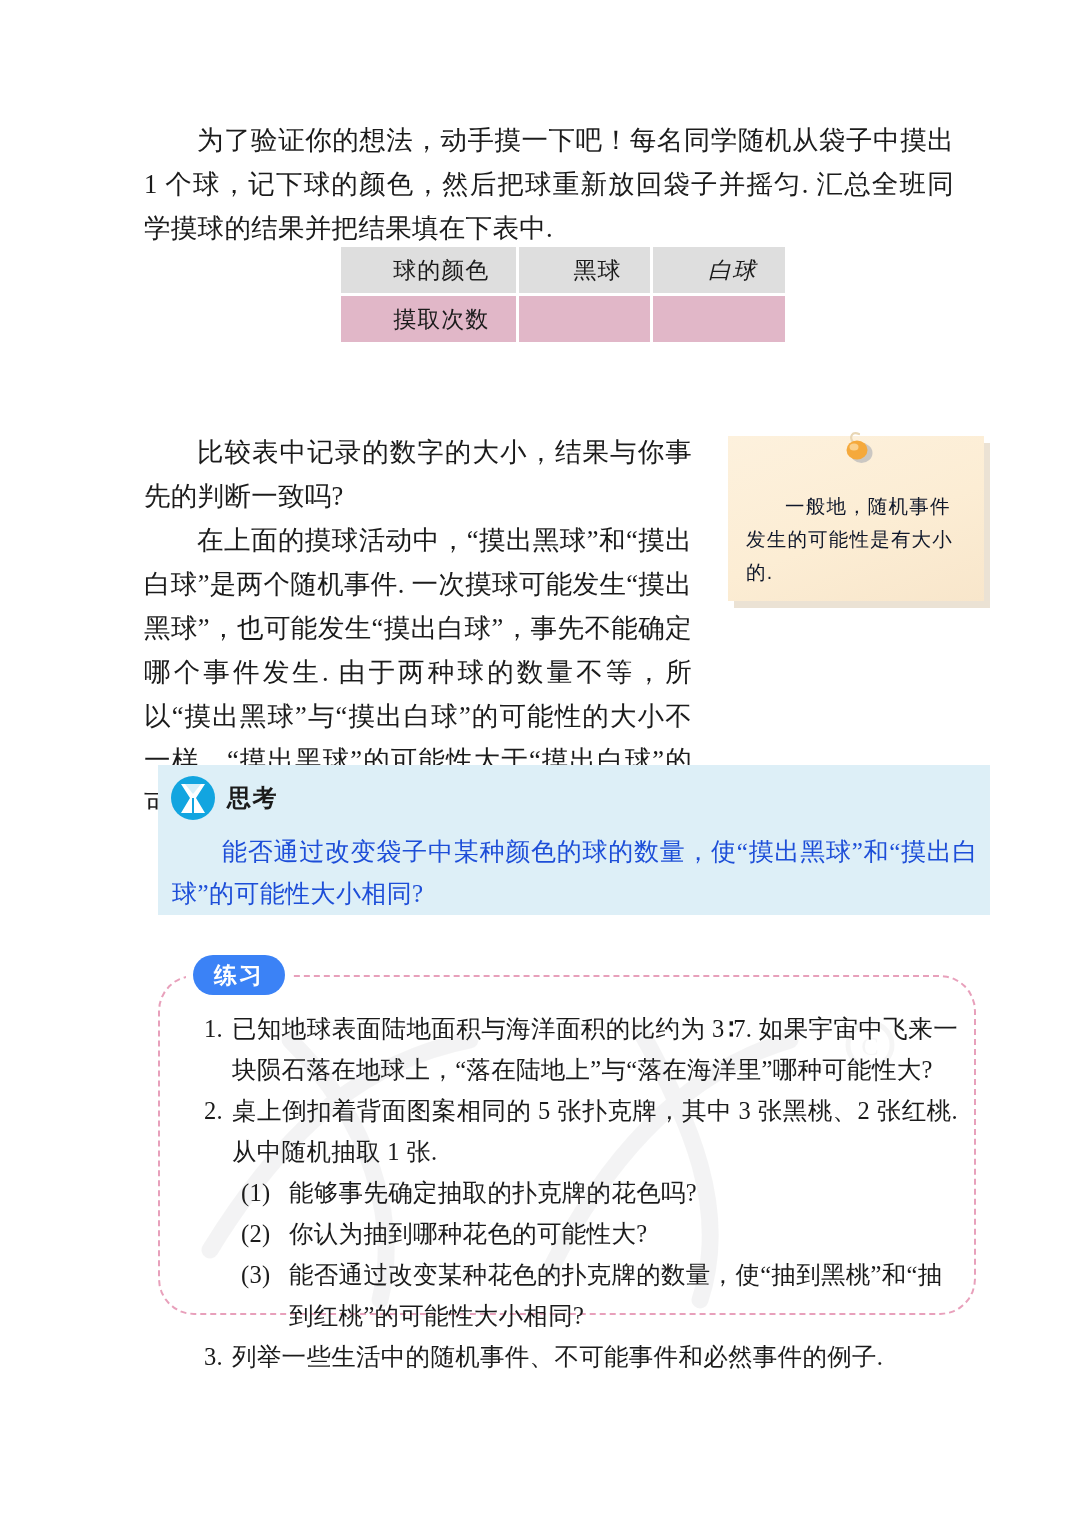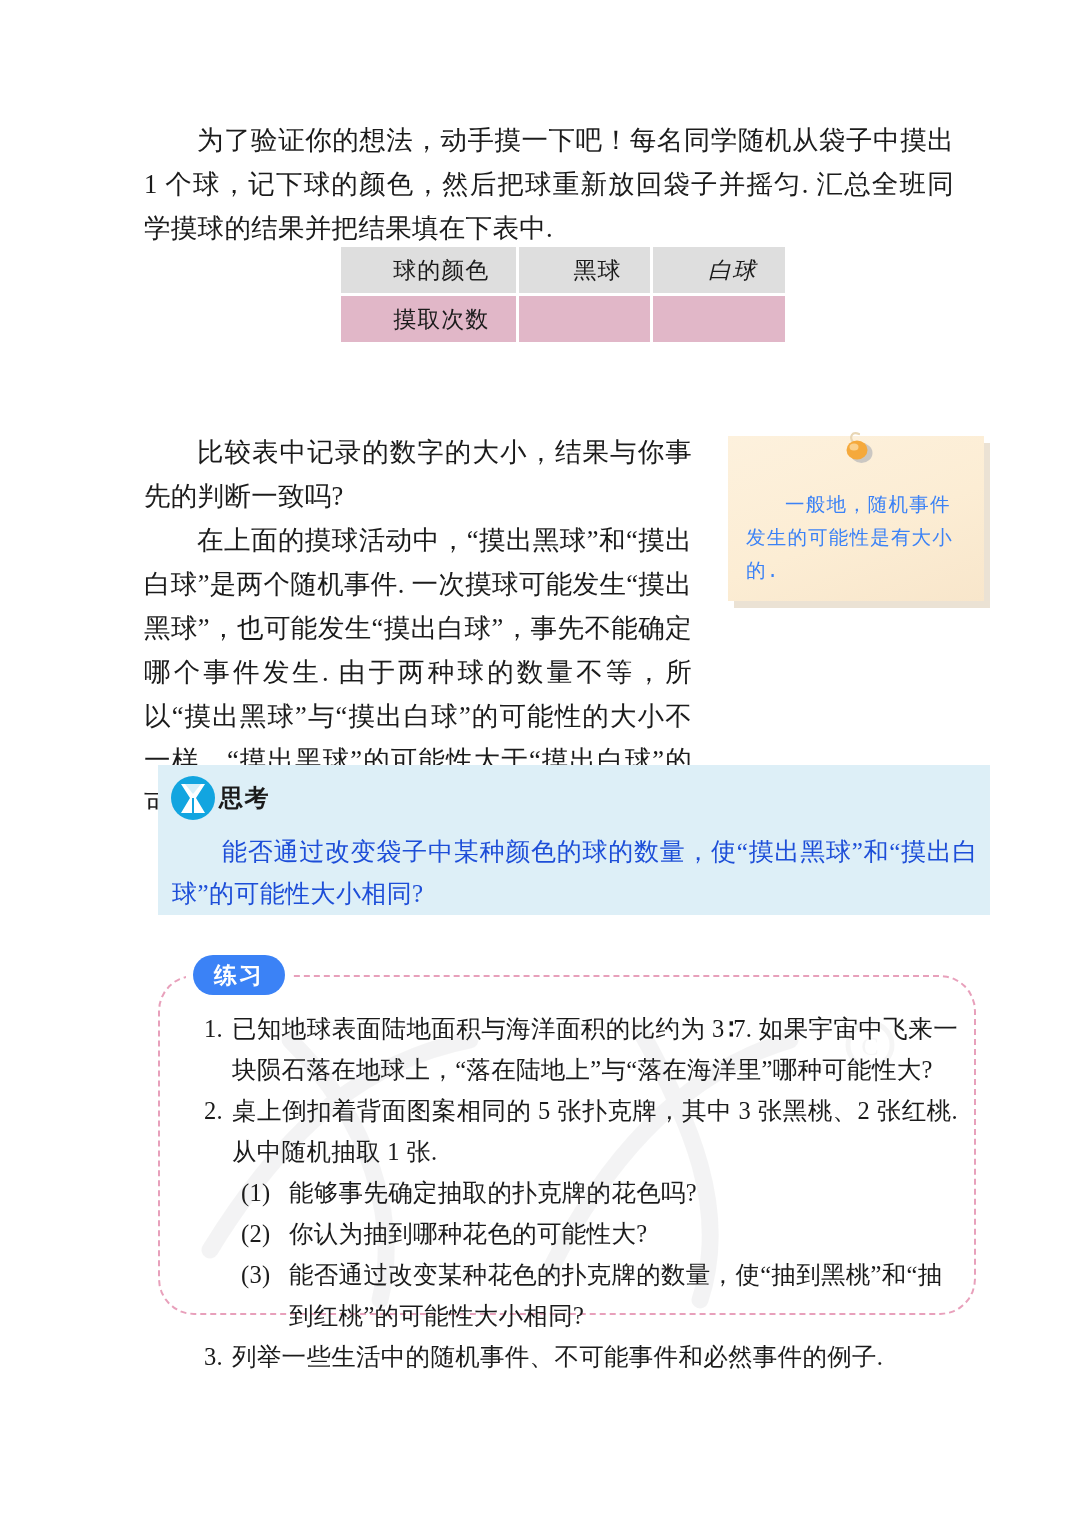--- a/index.html
+++ b/index.html
@@ -126,22 +126,22 @@
     left: 0; top: 0;
     width: 256px; height: 165px;
     background: linear-gradient(160deg, #fdf1dd 0%, #fcedd4 55%, #f8e6cb 100%);
   }
   .sticky-text {
     position: absolute;
     left: 18px; top: 54px;
     width: 222px;
     font-size: 19.5px;
     line-height: 33px;
-    color: #3b82f6;
-    font-family: Liberation Mono, monospace;
+    color: #0f172a;
+    font-family: Liberation Sans, sans-serif;
     letter-spacing: 1.2px;
     text-indent: 2em;
   }
   .pin {
     position: absolute;
     left: 108px; top: -8px;
     width: 46px; height: 46px;
   }
 
   
@@ -153,21 +153,21 @@
     height: 150px;
     background: #ddeff7;
     z-index: 2;
   }
   .think-head {
     position: absolute;
     left: 12px;
     top: 10px;
     display: flex;
     align-items: center;
-    gap: 3px;
+    gap: 11px;
   }
   .think-icon { width: 46px; height: 46px; display: block; }
   .think-title {
     font-size: 24px;
     font-weight: bold;
     font-family: "Liberation Sans", sans-serif;
     color: #1b1b1b;
     letter-spacing: 1.5px;
   }
   .think-body {

